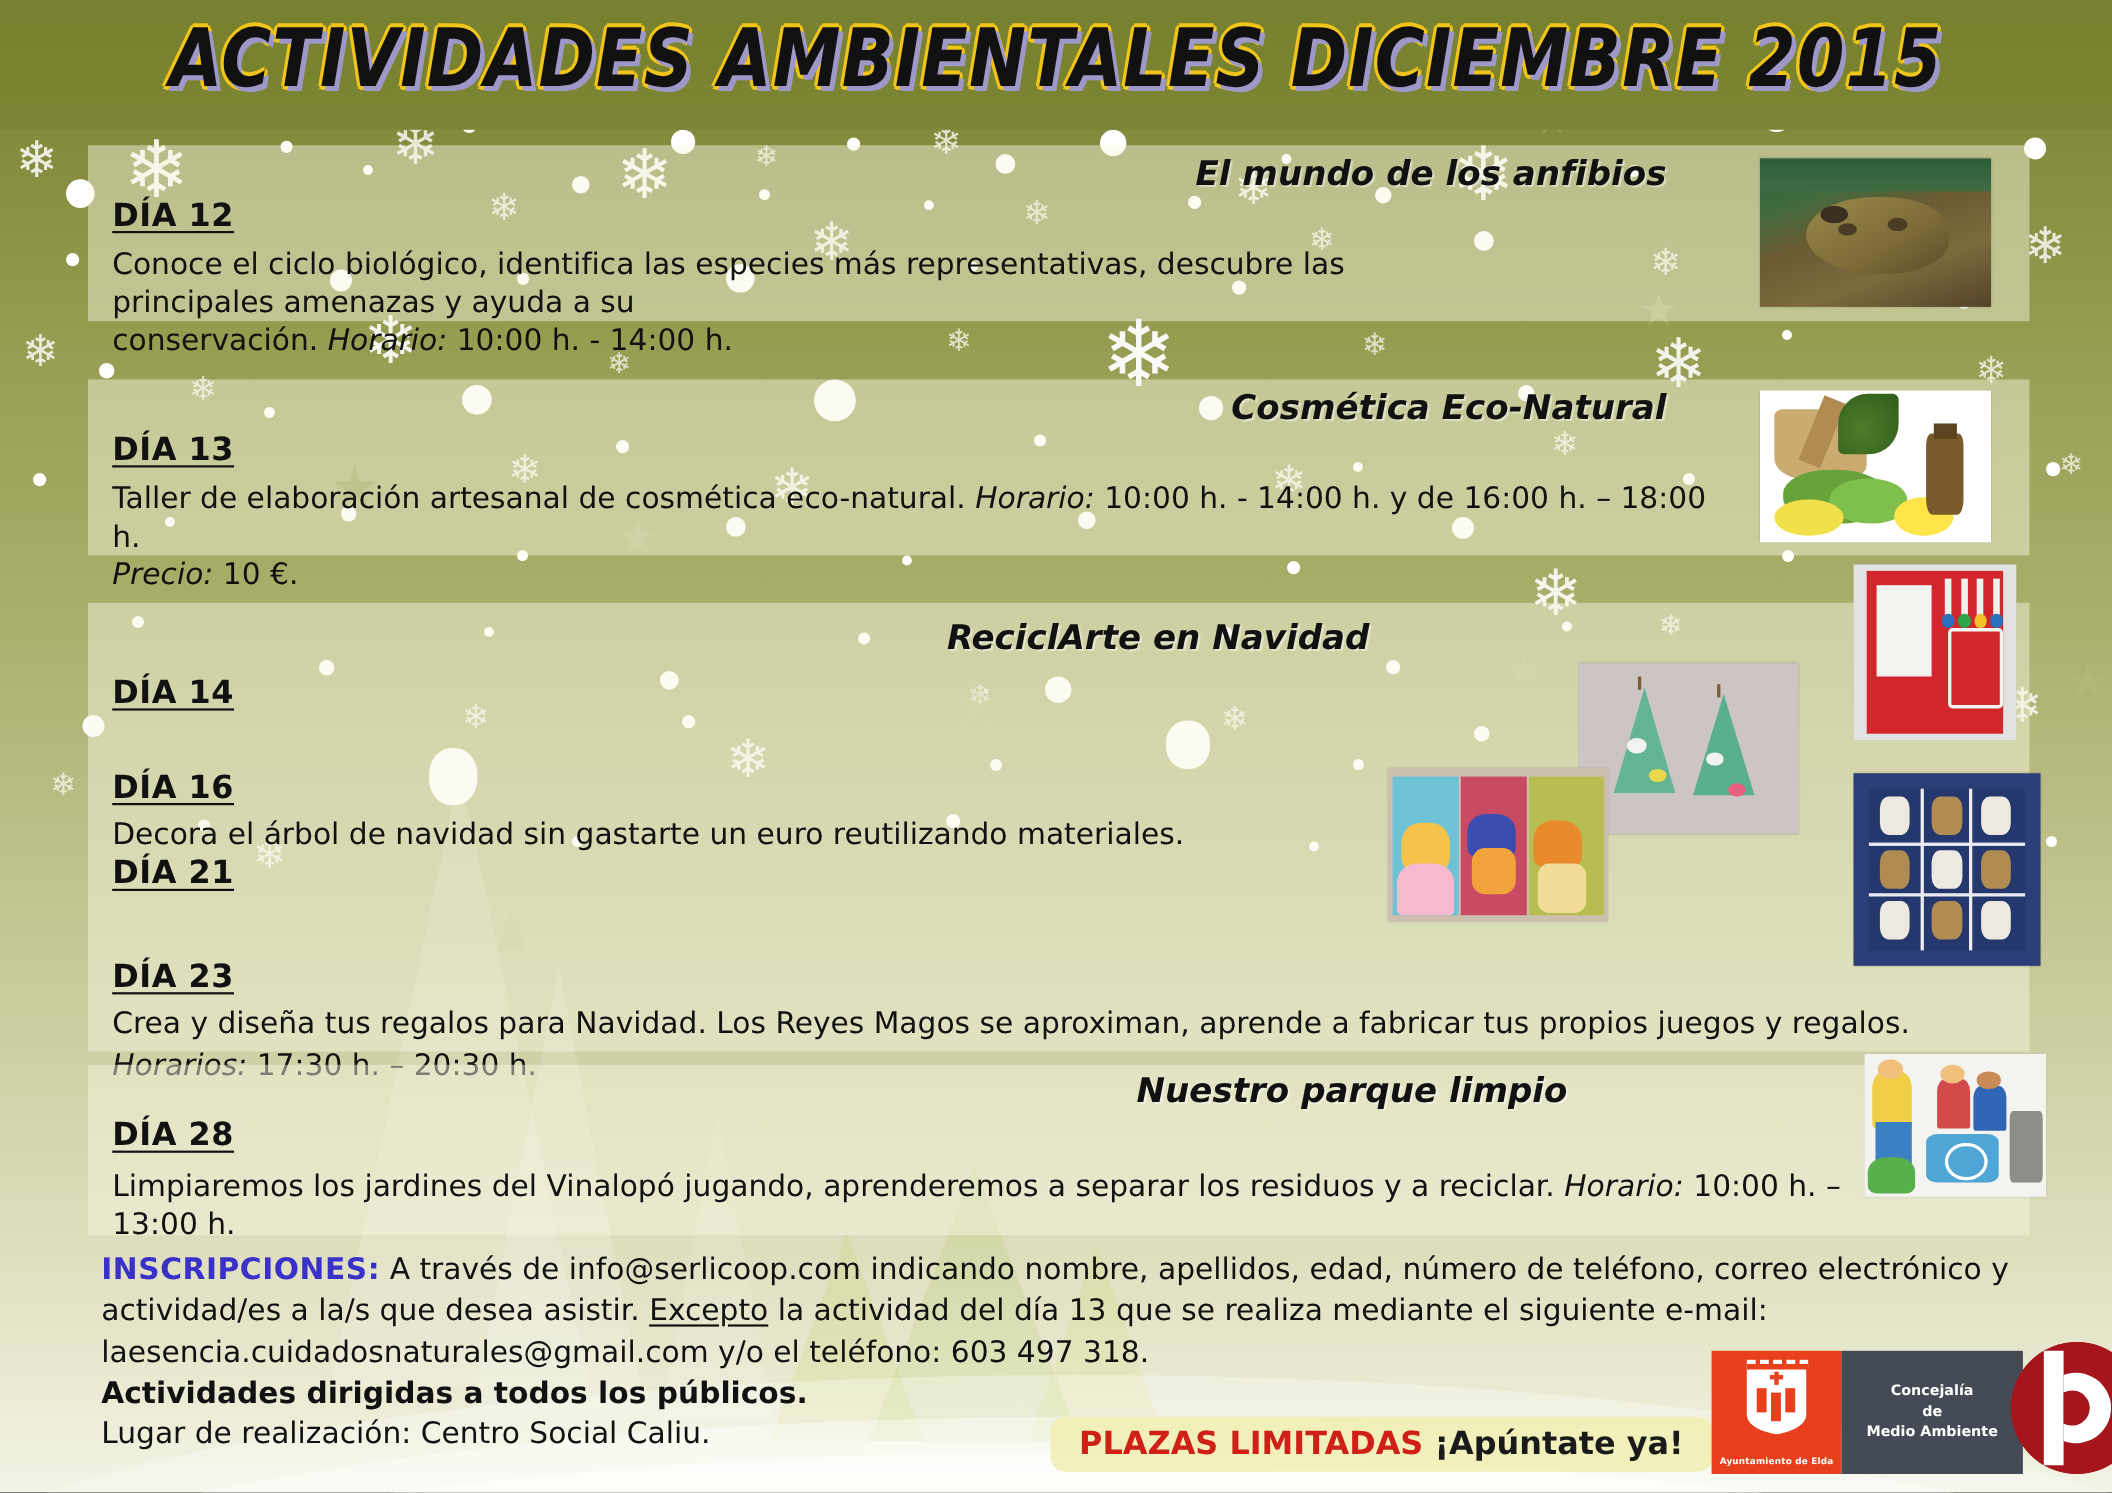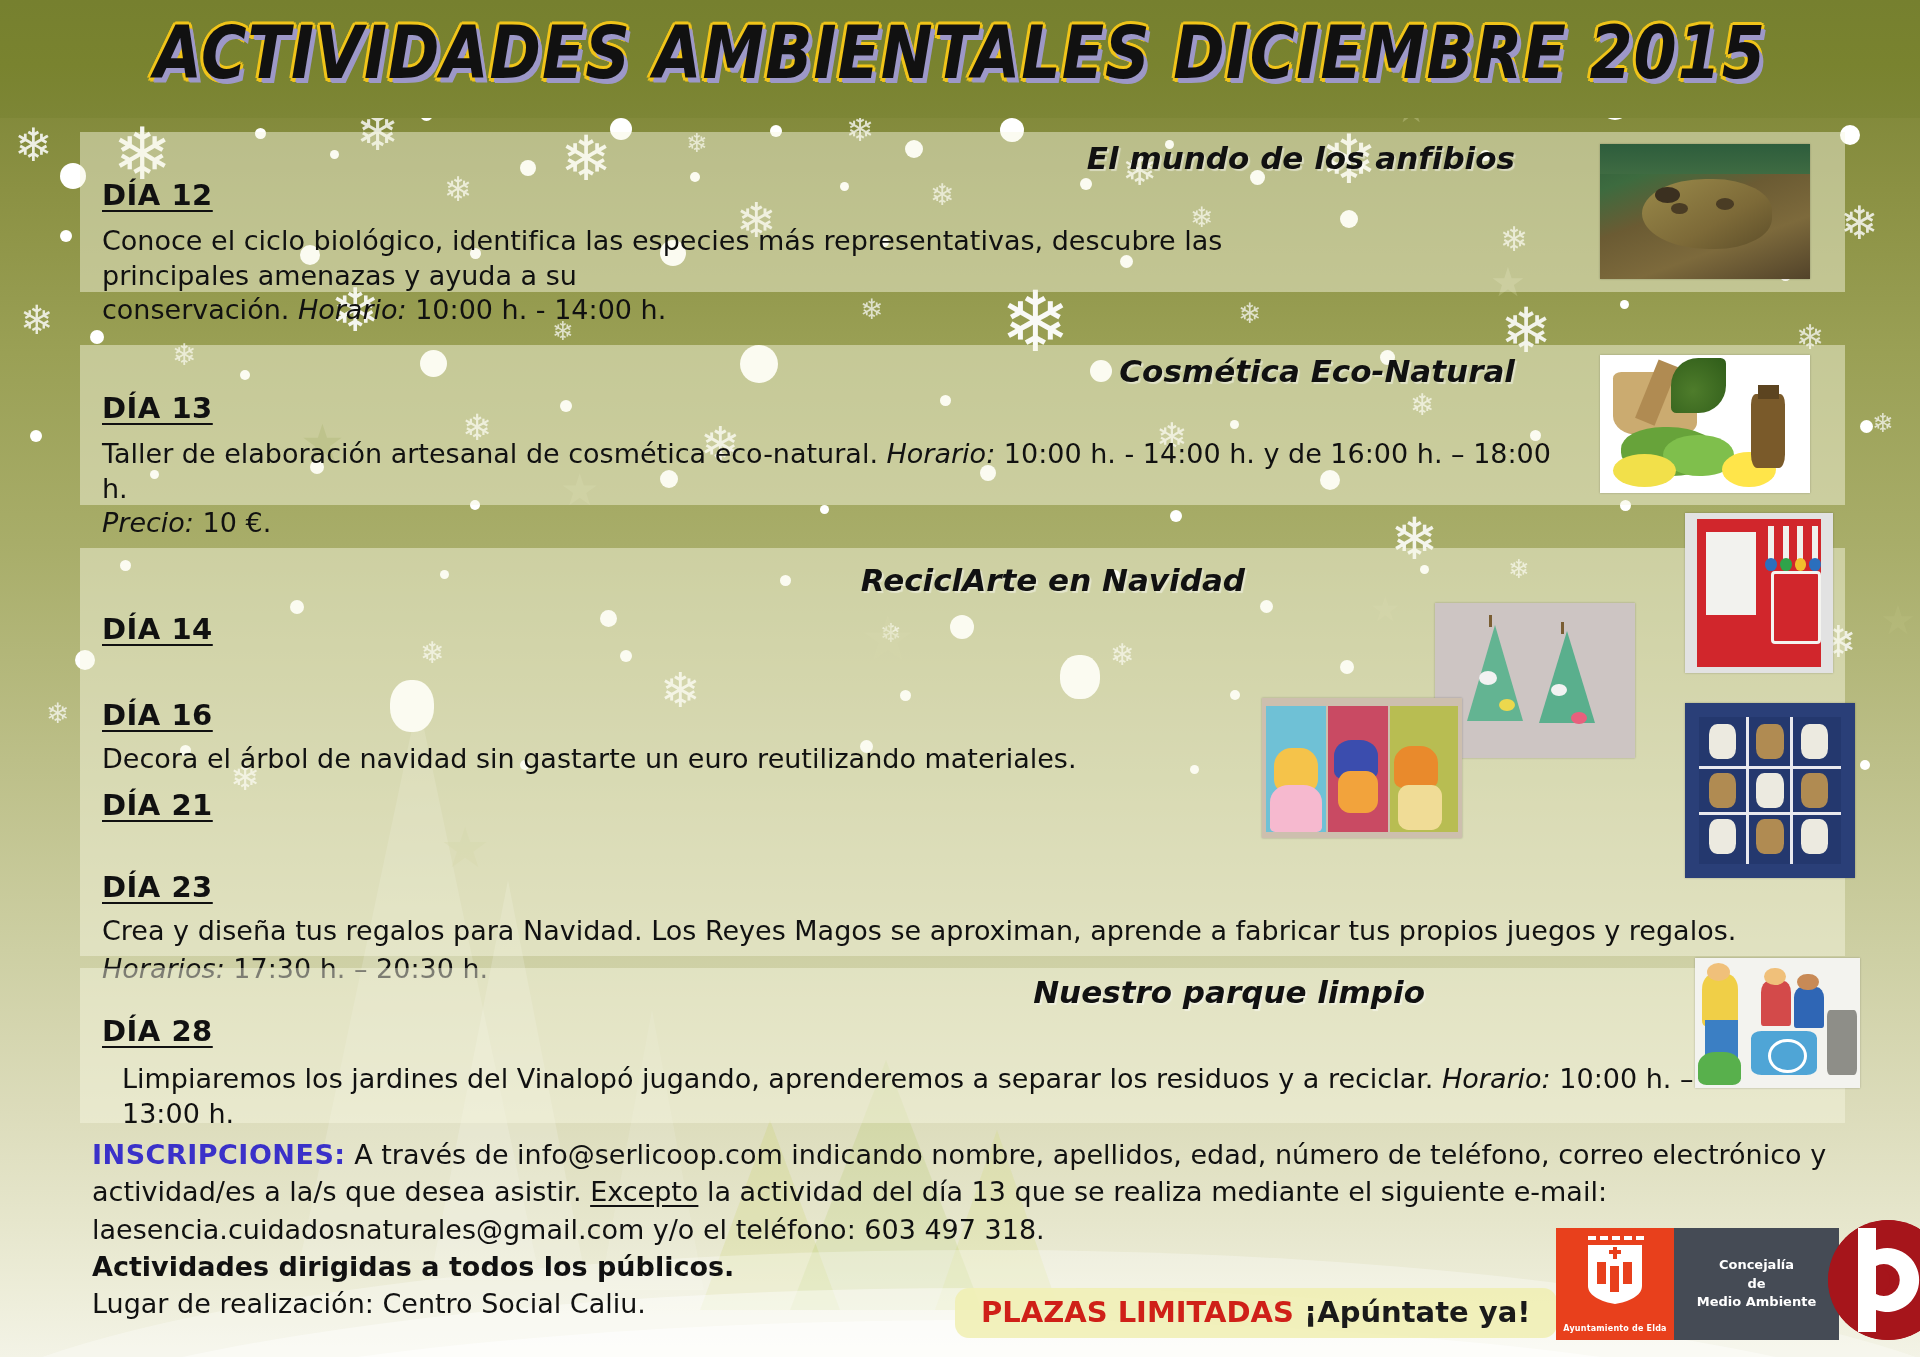--- a/index.html
+++ b/index.html
@@ -358,21 +358,21 @@
         <div class="day">DÍA 14</div>
       </div>
 
     <div class="block" style="top:150px;">
         <div class="day">DÍA 16</div>
       </div>
     <div class="block" style="top:194px;width:1320px;">
         <div class="body-line">Decora el árbol de navidad sin gastarte un euro reutilizando materiales.</div>
       </div>
 
-    <div class="block" style="top:240px;text-align:center;">
+    <div class="block" style="top:228px;text-align:center;">
         <div class="day">DÍA 21</div>
       </div>
 
     <div class="block" style="top:322px;">
         <div class="day">DÍA 23</div>
       </div>
     <div class="block" style="top:366px;width:1650px;">
         <div class="body-line">Crea y diseña tus regalos para Navidad. Los Reyes Magos se aproximan, aprende a fabricar tus propios juegos y regalos.</div>
       </div>
 
@@ -436,21 +436,21 @@
       <div style="position:absolute;left:42%;top:66%;width:16%;height:20%;background:#b08b52;border-radius:30%;"></div>
       <div style="position:absolute;left:68%;top:66%;width:16%;height:20%;background:#eceae0;border-radius:30%;"></div>
     </div>
   </div>
 
   <div class="panel" id="panel-4">
     <div class="act-title" style="top:6px;right:420px;">Nuestro parque limpio</div>
     <div class="block" style="top:46px;">
       <div class="day">DÍA 28</div>
     </div>
-    <div class="block" style="top:94px;width:1620px;margin-left:20px;">
+    <div class="block" style="top:94px;width:1620px;">
       <div class="body-line">
         <span>Limpiaremos los jardines del Vinalopó jugando, aprenderemos a separar los residuos y a reciclar. </span><span class="it">Horario:</span><span> 10:00 h. – 13:00 h.</span>
       </div>
     </div>
 
     <div class="photo" style="left:1615px;top:-10px;width:165px;height:130px;background:#f3f3ef;">
       <div style="position:absolute;left:4%;top:12%;width:22%;height:40%;background:#f0cf47;border-radius:30% 30% 10% 10%;"></div>
       <div style="position:absolute;left:7%;top:4%;width:14%;height:14%;background:#f0c07a;border-radius:50%;"></div>
       <div style="position:absolute;left:6%;top:48%;width:20%;height:34%;background:#3b7fc4;"></div>
       <div style="position:absolute;left:2%;top:72%;width:26%;height:26%;background:#58b04c;border-radius:40% 40% 20% 20%;"></div>

